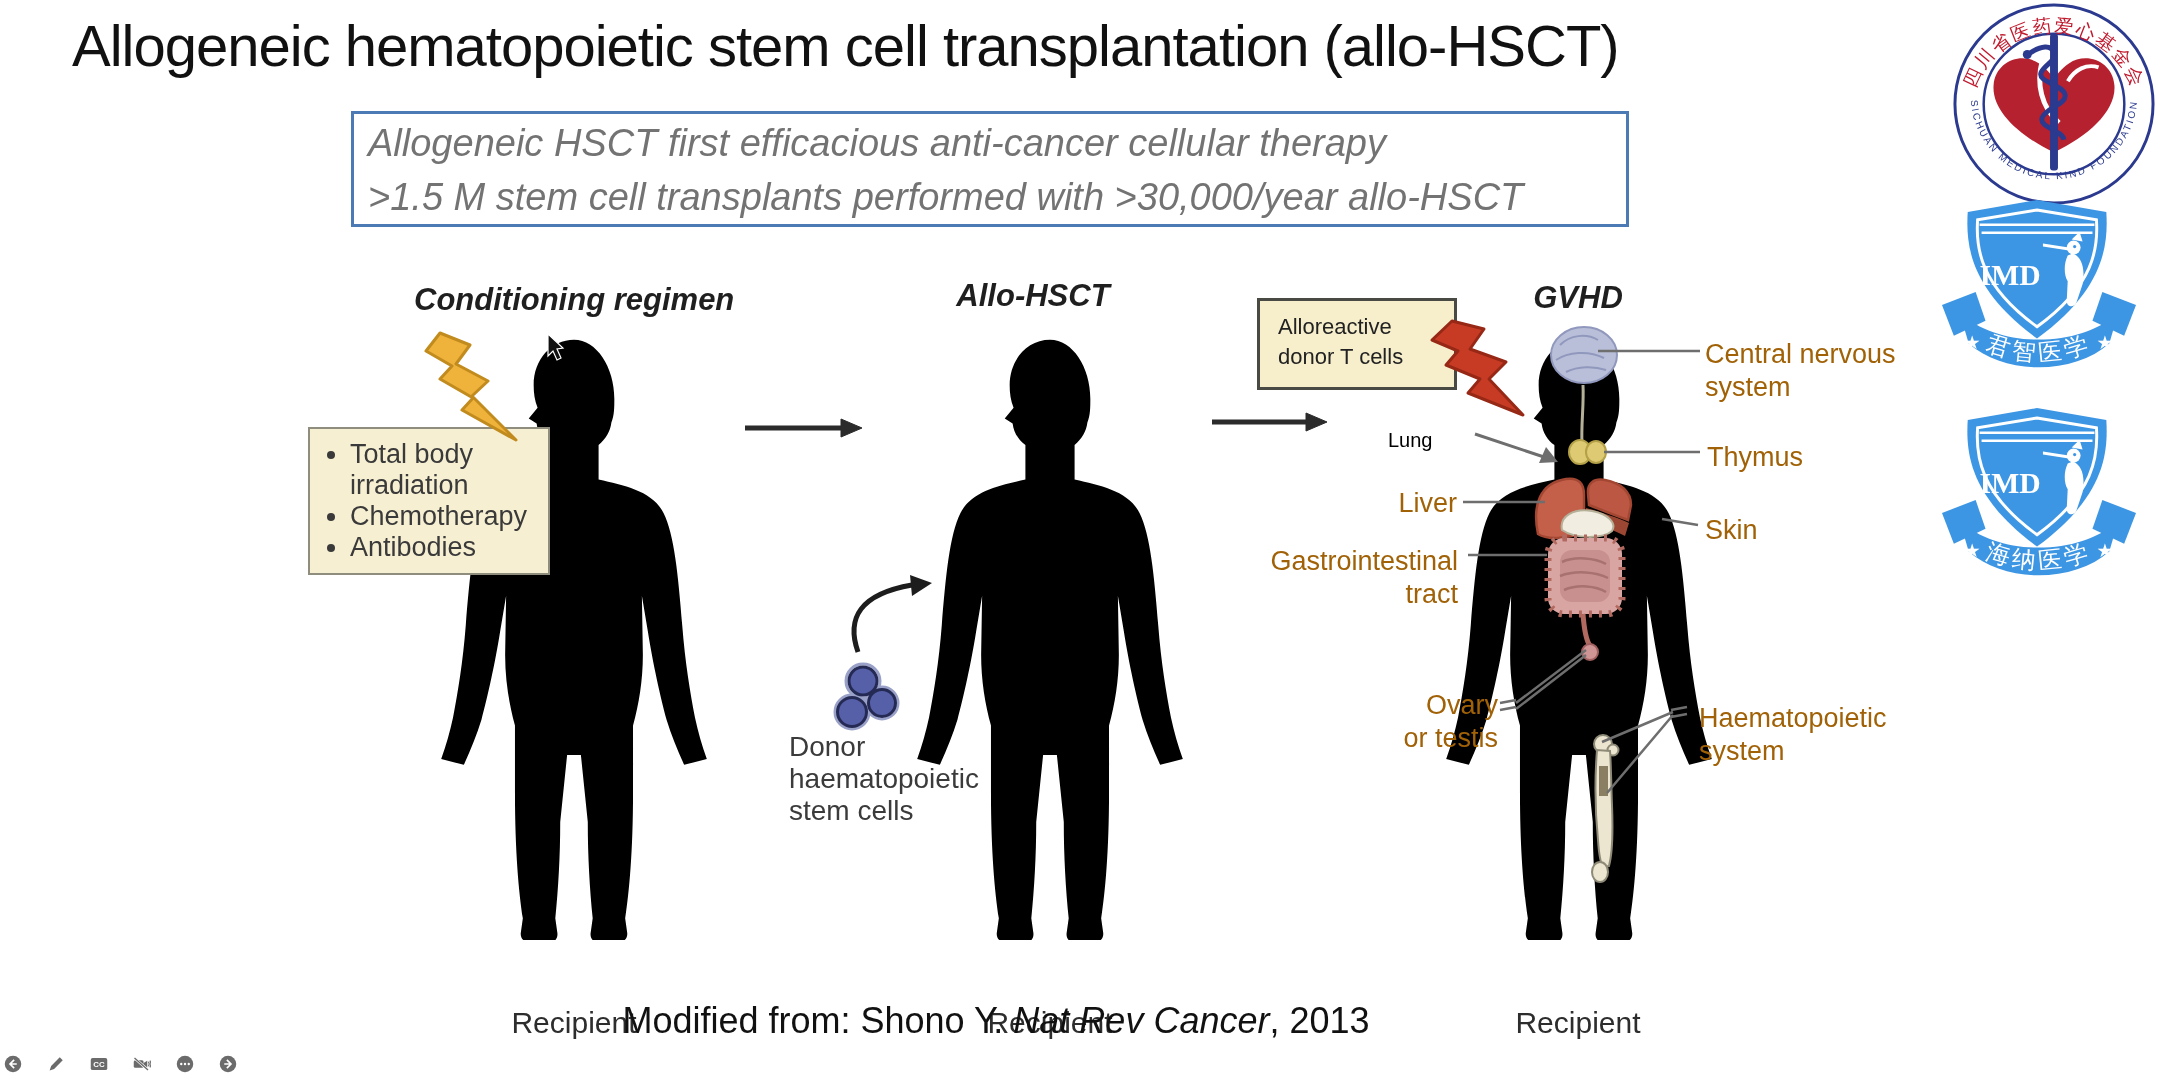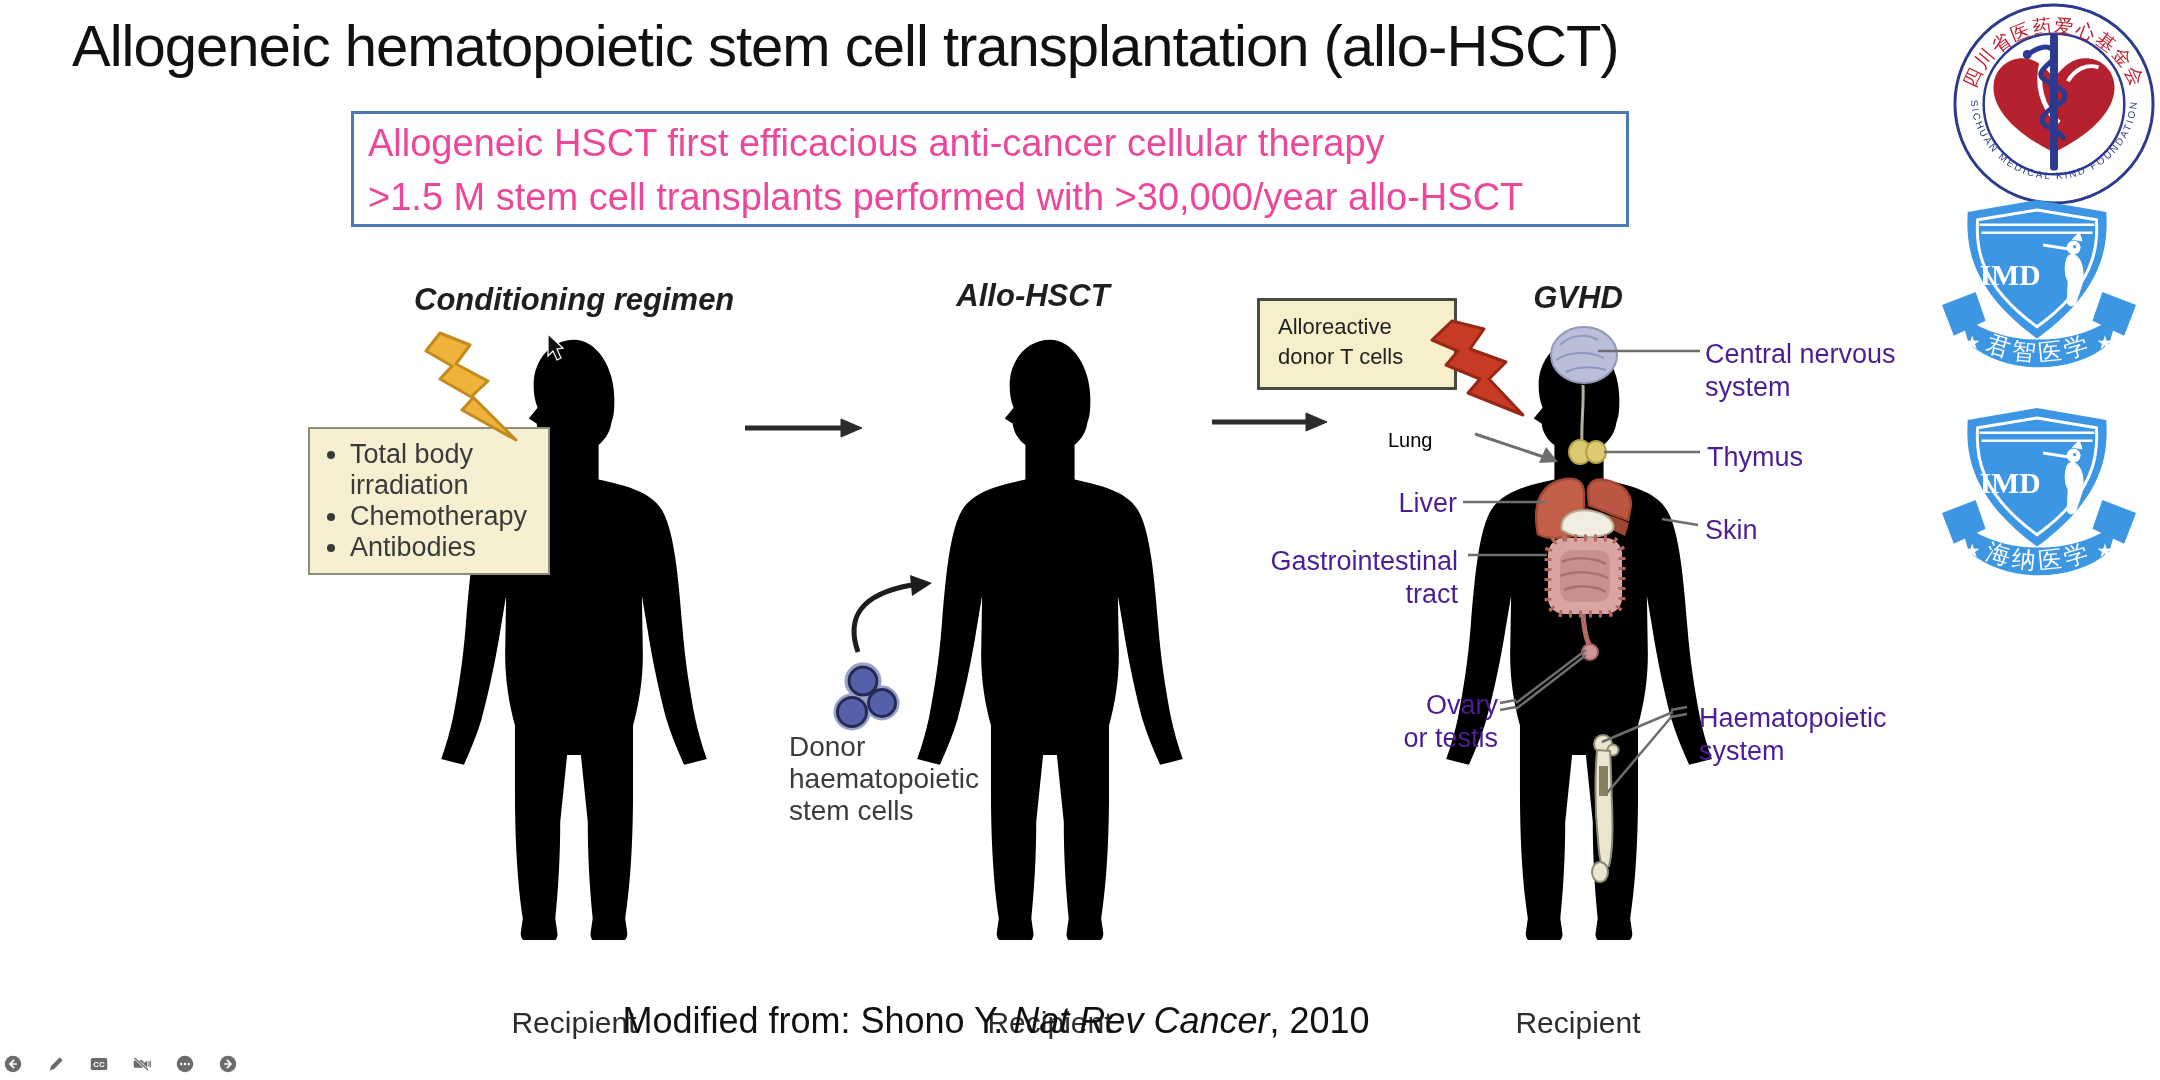--- a/index.html
+++ b/index.html
@@ -3,32 +3,32 @@
 <meta charset="utf-8">
 <style>
   html,body{margin:0;padding:0;background:#fff;}
   .slide{position:relative;width:2160px;height:1080px;background:#ffffff;overflow:hidden;
          font-family:"Liberation Sans",sans-serif;}
   .abs{position:absolute;}
   
   .title{left:72px;top:12px;font-size:58px;color:#111;letter-spacing:-1px;white-space:nowrap;}
   
   .hbox{left:351px;top:111px;width:1258px;height:108px;border:3px solid #4b7ab5;background:#fff;
-        padding:2px 0 0 14px;font-size:38px;line-height:54px;color:#ec4899;}
+        padding:2px 0 0 14px;font-size:38px;line-height:54px;color:#737373;font-style:italic;}
   
   .stage-head{font-size:31px;font-weight:bold;color:#1f1f1f;text-align:center;width:320px;white-space:nowrap;font-style:italic;}
   
   .bullet-box{left:308px;top:427px;width:212px;height:122px;background:#f6efd2;border:2px solid #8f8d7e;
               padding:10px 12px 12px 14px;}
   .bullet-box ul{margin:0;padding-left:26px;font-size:27px;line-height:31px;color:#3a3a3a;}
   
   .tcell-box{left:1257px;top:298px;width:176px;height:64px;background:#f7eecb;border:3px solid #4a4a45;
              padding:11px 0 11px 18px;font-size:22px;line-height:30px;color:#222;}
   
-  .olabel{font-size:27px;line-height:33px;color:#4c1d95;white-space:nowrap;}
+  .olabel{font-size:27px;line-height:33px;color:#a16207;white-space:nowrap;}
   .olabel.right{text-align:right;}
   .lung-label{font-size:20px;color:#000;}
   
   .caption{font-size:30px;color:#2d2d2d;text-align:center;width:220px;}
   .donor-label{left:789px;top:731px;font-size:28px;line-height:32px;color:#3b3b3b;}
   
   .citation{left:0;top:1000px;width:1992px;text-align:center;font-size:36px;color:#111;}
   .citation .it{font-style:italic;}
   
   .figure{overflow:visible;}
@@ -200,21 +200,21 @@
     </g>
 
     <g>
       <line x1="1475" y1="434" x2="1544" y2="457" stroke="#6e6e6e" stroke-width="3"></line>
       <polygon points="1558,462 1539,463 1546,447" fill="#6e6e6e"></polygon>
     </g>
 
     <path d="M548,334 L548,356 L553,351 L557,360 L561,358 L557,349 L563,348 Z" fill="#111" stroke="#fff" stroke-width="1.2"></path>
   </svg>
 
-  <div class="abs citation"><span>Modified from: Shono Y. </span><span class="it">Nat Rev Cancer</span><span>, 2010</span></div>
+  <div class="abs citation"><span>Modified from: Shono Y. </span><span class="it">Nat Rev Cancer</span><span>, 2013</span></div>
 
   <svg class="abs" style="left:1950px;top:2px" width="208" height="208" viewBox="0 0 210 210">
     <circle cx="105" cy="103" r="100" fill="#fff" stroke="#2b3a8f" stroke-width="3"></circle>
     <circle cx="105" cy="103" r="71" fill="#fff" stroke="#2b3a8f" stroke-width="2.5"></circle>
     <defs>
       <path id="fnd-top" d="M25,140 A84,84 0 1 1 185,140"></path>
       <path id="fnd-bot" d="M21,95 A84,84 0 1 0 189,95"></path>
     </defs>
     <text font-size="19" fill="#c01a2e" font-family="Liberation Sans, sans-serif" letter-spacing="2">
       <textPath href="#fnd-top" startOffset="50%" text-anchor="middle">四川省医药爱心基金会</textPath>

